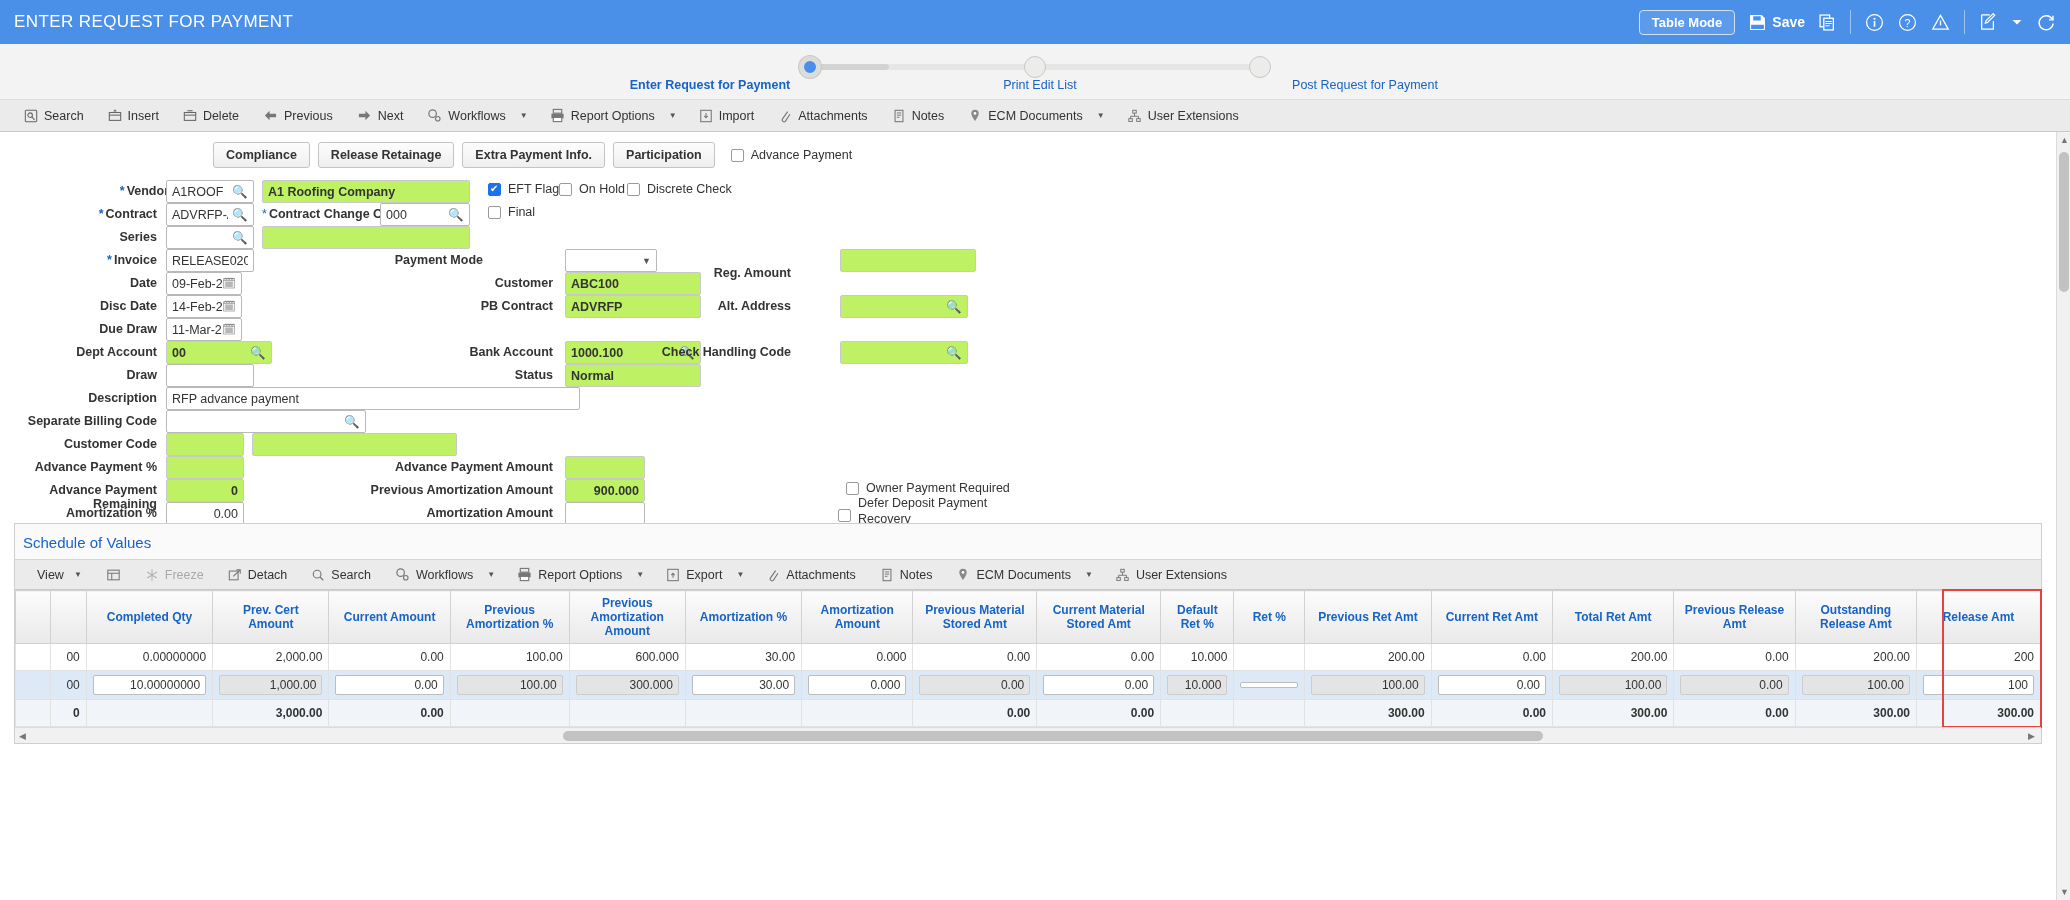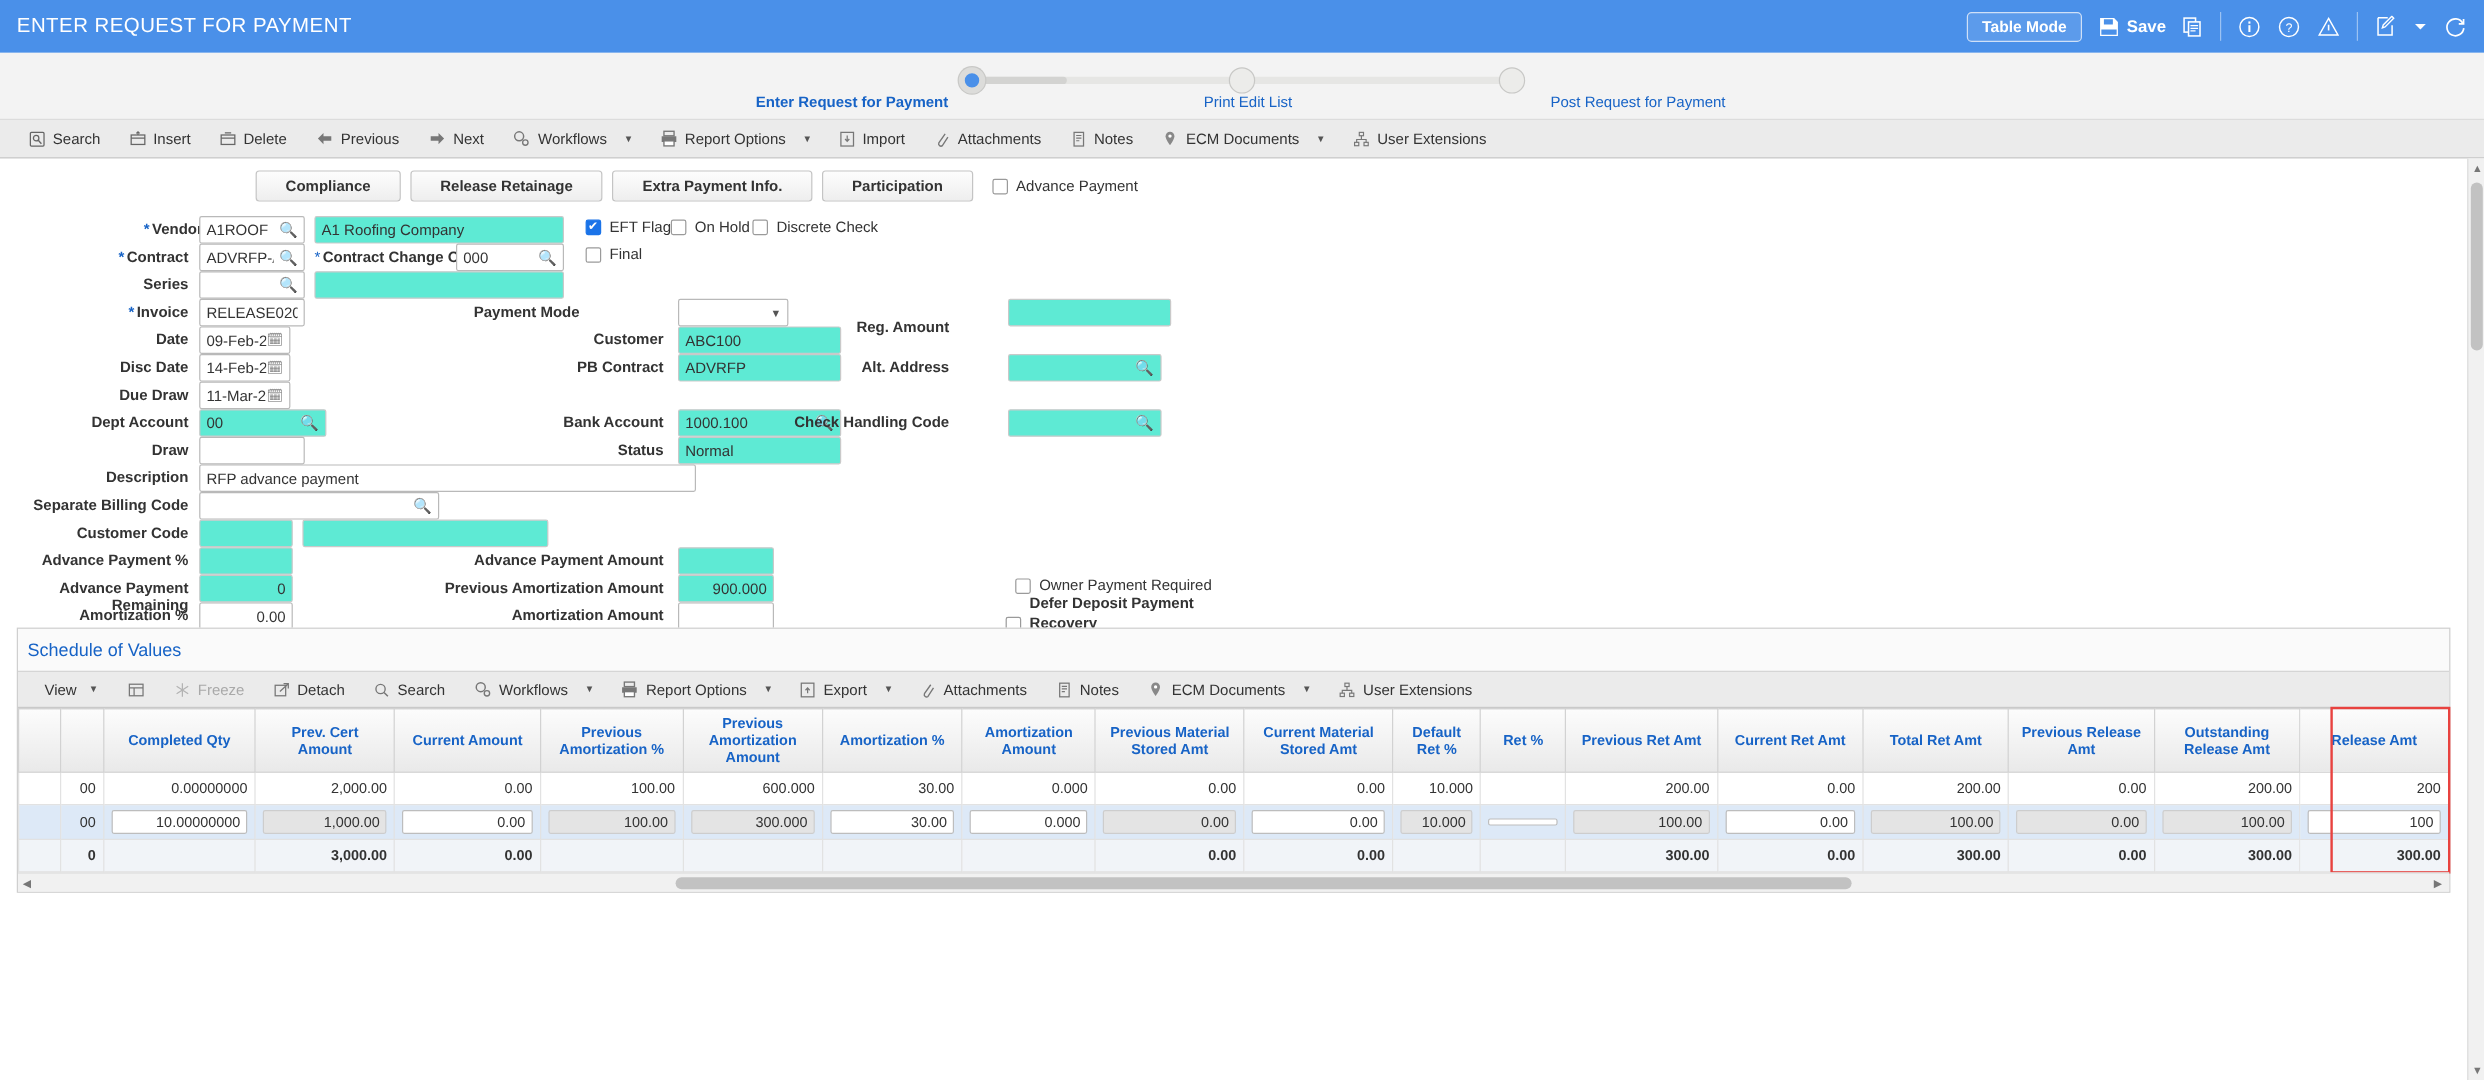--- a/index.html
+++ b/index.html
@@ -54,33 +54,33 @@
   .tool.dis { color:#a9a9a9; }
   .caret { font-size:8px; color:#555; padding:0 10px 0 2px; }
 
   
   .main { position:relative; height:calc(900px - 44px - 56px - 32px); }
 
   
   .tabs { display:flex; align-items:center; gap:8px; padding:10px 0 8px 213px; }
   .tabbtn {
     background:linear-gradient(#fdfdfd,#eeeeee); border:1px solid #c4c4c4; border-radius:3px;
-    padding:5px 24px; font-size:12.5px; font-weight:bold; color:#333;
+    padding:5px 12px; font-size:12.5px; font-weight:bold; color:#333;
   }
   .cbwrap { display:flex; align-items:center; gap:7px; font-size:12.5px; margin-left:8px; }
 
   
   .form { position:relative; padding-left:0; }
   .lbl { text-align:right; font-size:12.5px; color:#333; font-weight:bold; padding-right:9px; }
   .req { color:#1763c6; margin-right:2px; }
   .fld {
     height:23px; border:1px solid #b9b9b9; border-radius:2px; background:#fff;
     display:flex; align-items:center; padding:0 5px; font-size:12.5px; color:#333;
   }
-  .fld.ro { background:#5eead4; border-color:#c9c9c9; }
+  .fld.ro { background:#bef264; border-color:#c9c9c9;font-weight:bold; }
   .fld .val { flex:1; white-space:nowrap; overflow:hidden; }
   .fld .val.num { text-align:right; }
   .fld .mag { margin-left:4px; color:#555; }
   .chk { width:13px; height:13px; border:1px solid #9a9a9a; background:#fff; border-radius:2px;
          display:inline-block; position:relative; flex:none; }
   .chk.on { background:#1a73e8; border-color:#1a73e8; }
   .chk.on:after { content:"✔"; color:#fff; font-size:10px; position:absolute; left:1px; top:-1px; }
 
   .abs { position:absolute; }
 
@@ -489,21 +489,21 @@
     </div>
 
     <div class="abs lbl" style="left:0;top:330px;width:166px;">Amortization %</div>
     <div class="abs fld" style="left:166px;top:326px;width:78px;">
       <span class="val num">0.00</span>
     </div>
     <div class="abs lbl" style="left:330px;top:330px;width:232px;">Amortization Amount</div>
     <div class="abs fld" style="left:565px;top:326px;width:80px;">
       <span class="val num"></span>
     </div>
-    <div class="abs" style="left:838px;top:320px;display:flex;gap:7px;align-items:flex-end;width:160px;font-weight:bold;">
+    <div class="abs" style="left:838px;top:320px;display:flex;gap:7px;align-items:center;width:160px;">
       <span class="chk" style="margin-top:7px;"></span>
       <span style="line-height:1.25;">Defer Deposit Payment Recovery</span>
     </div>
   </div>
 
   <div class="sov">
     <div class="sov-title">Schedule of Values</div>
     <div class="sov-toolbar">
       <div class="tool">
         <span>View</span>

